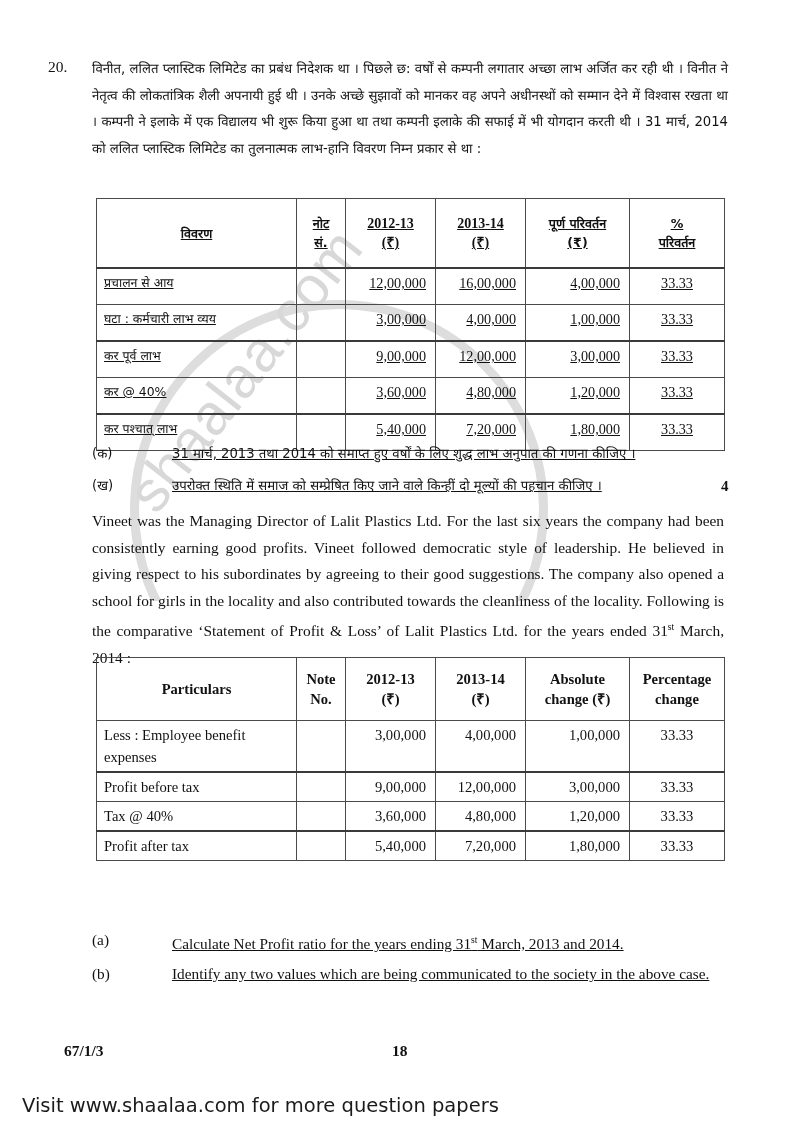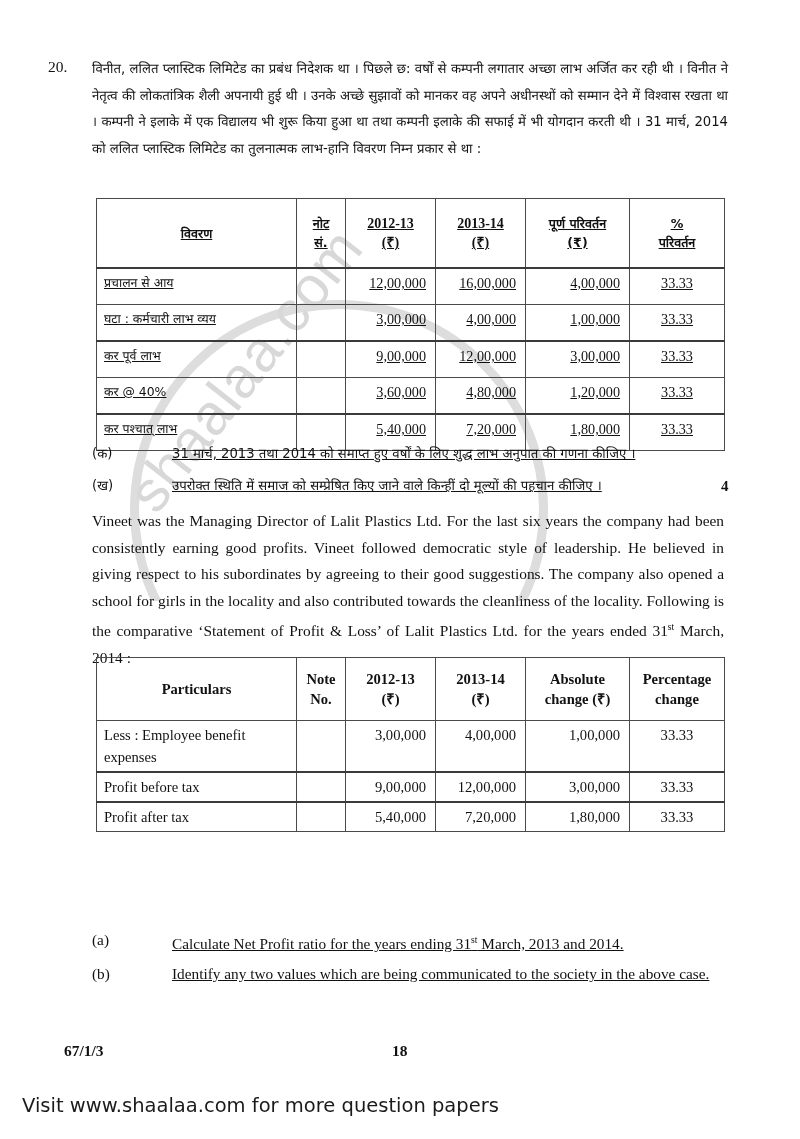--- a/index.html
+++ b/index.html
@@ -415,20 +415,28 @@
           <td class="pct noline-top">33.33</td>
         </tr>
         <tr class="grp-start">
           <td class="lbl">Profit before tax</td>
           <td></td>
           <td class="val">9,00,000</td>
           <td class="val">12,00,000</td>
           <td class="val">3,00,000</td>
           <td class="pct">33.33</td>
         </tr>
+        <tr>
+          <td class="lbl noline-top">Tax @ 40%</td>
+          <td class="noline-top"></td>
+          <td class="val noline-top">3,60,000</td>
+          <td class="val noline-top">4,80,000</td>
+          <td class="val noline-top">1,20,000</td>
+          <td class="pct noline-top">33.33</td>
+        </tr>
         <tr class="grp-start">
           <td class="lbl">Profit after tax</td>
           <td></td>
           <td class="val">5,40,000</td>
           <td class="val">7,20,000</td>
           <td class="val">1,80,000</td>
           <td class="pct noline-top">33.33</td>
         </tr>
       </tbody>
     </table>

